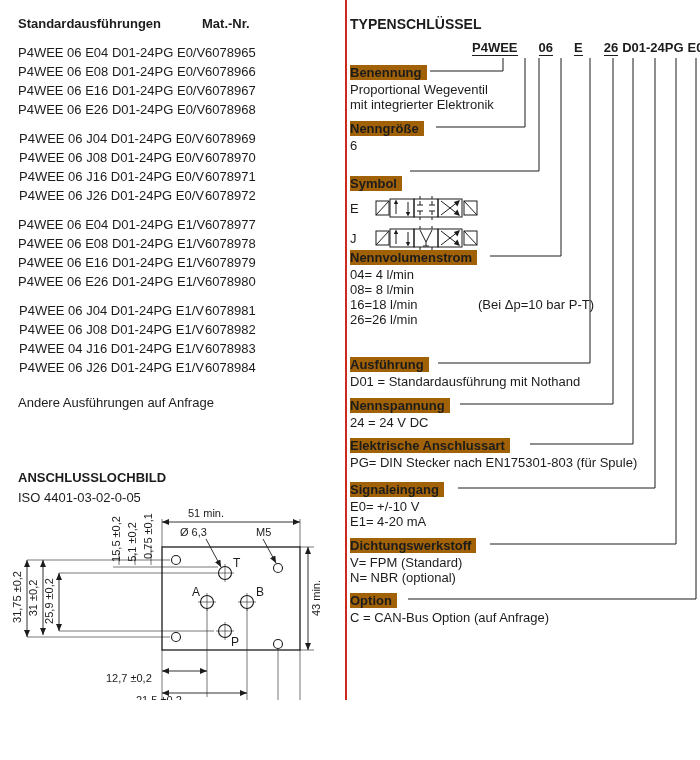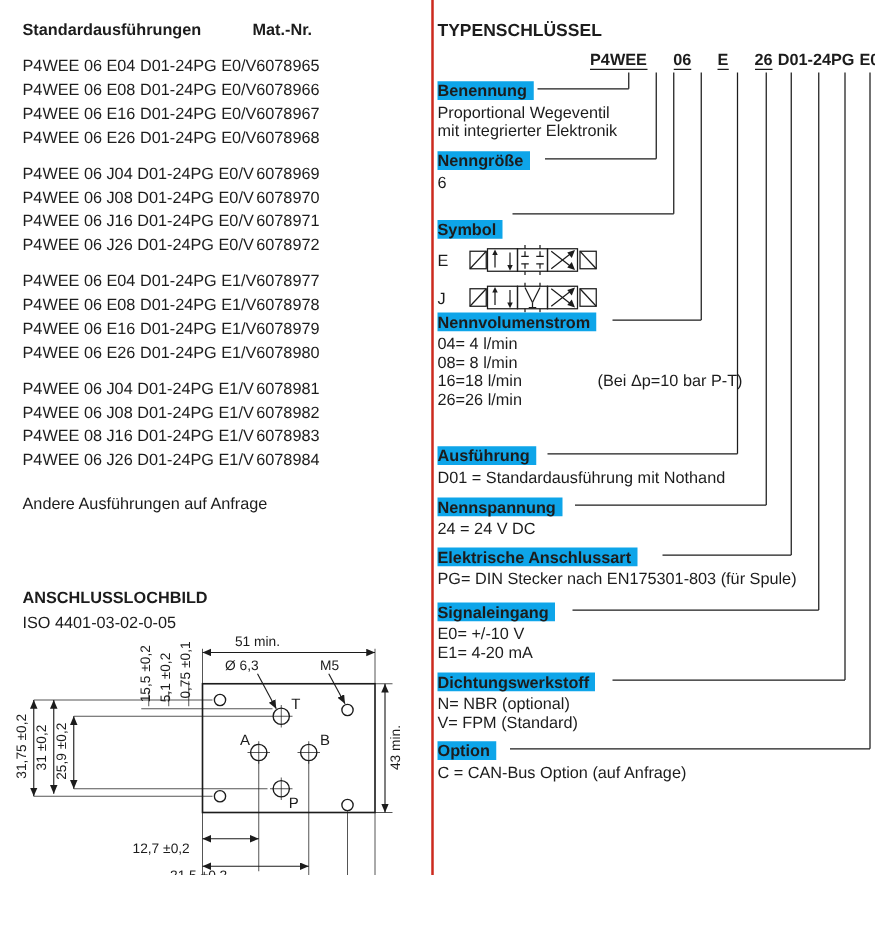--- a/index.html
+++ b/index.html
@@ -10,21 +10,21 @@
     overflow:hidden;
   }
   .b { font-weight:bold; }
 
   
   .left-col { position:absolute; left:18px; top:16px; width:330px; }
   .std-head-row { position:relative; height:19px; }
   .mat-head { position:absolute; left:184px; top:0; }
   .plist { margin-top:8px; }
   .pgroup { margin-bottom:10px; }
-  .prow { display:flex; height:19px; line-height:19px; white-space:nowrap; }
+  .prow { display:flex; height:19px; line-height:19px; white-space:nowrap;text-align:center; }
   .pcode { width:187px; }
   .note-line { margin-top:16px; height:19px; line-height:19px; }
 
   .ansch-head { position:absolute; left:18px; top:470px; font-weight:bold; }
   .iso-line   { position:absolute; left:18px; top:490px; }
 
   .drawing { position:absolute; left:0px; top:505px; }
   .drawing text { font-family:"Liberation Sans", sans-serif; font-size:11px; fill:#1c1c1c; }
   .drawing .plabel { font-size:12px; }
 
@@ -33,21 +33,21 @@
 
   
   .right-col { position:absolute; left:350px; top:0; width:350px; height:760px; }
   .right-col .connectors { position:absolute; left:0; top:0; z-index:0; }
   .ts-heading { position:absolute; left:0; top:16px; font-weight:bold; font-size:14px; z-index:1; }
   .ts-code { position:absolute; left:105px; top:40px; white-space:nowrap; font-weight:bold; z-index:1; }
   .ts-code .seg { display:inline-block; margin-right:4px; }
   .ts-code .seg.u { border-bottom:1.5px solid #1c1c1c;margin-left:17px; }
 
   .sec { position:absolute; left:0; width:348px; z-index:1; }
-  .sec-label { display:inline-block; font-weight:bold; background:#0ea5e9; padding-right:5px; height:15px; line-height:15px; }
+  .sec-label { display:inline-block; font-weight:bold; background:#a16207; padding-right:5px; height:15px; line-height:15px; }
   .sec-body { margin-top:2px; }
   .sec-line { line-height:15px; white-space:nowrap; }
   .nvs-main { display:inline-block; width:128px; }
   .sym-row { display:flex; align-items:center; height:30px; }
   .sym-key { width:25px; }
   .valve-svg { display:block; }
   .valve-svg line, .valve-svg rect { stroke:#1c1c1c; stroke-width:1; fill:none; }
   .valve-svg polygon { fill:#1c1c1c; }
 </style>
 </head>
@@ -118,21 +118,21 @@
       <div class="pgroup">
         <div class="prow">
             <span class="pcode">P4WEE 06 J04 D01-24PG E1/V</span>
             <span class="pmat">6078981</span>
           </div>
         <div class="prow">
             <span class="pcode">P4WEE 06 J08 D01-24PG E1/V</span>
             <span class="pmat">6078982</span>
           </div>
         <div class="prow">
-            <span class="pcode">P4WEE 08 J16 D01-24PG E1/V</span>
+            <span class="pcode">P4WEE 04 J16 D01-24PG E1/V</span>
             <span class="pmat">6078983</span>
           </div>
         <div class="prow">
             <span class="pcode">P4WEE 06 J26 D01-24PG E1/V</span>
             <span class="pmat">6078984</span>
           </div>
       </div>
     </div>
     <div class="note-line">Andere Ausführungen auf Anfrage</div>
   </div>
@@ -386,22 +386,22 @@
       <div class="sec-label">Signaleingang</div>
       <div class="sec-body">
         <div class="sec-line">E0= +/-10 V</div>
         <div class="sec-line">E1= 4-20 mA</div>
       </div>
     </div>
 
     <div class="sec" style="top:538px">
       <div class="sec-label">Dichtungswerkstoff</div>
       <div class="sec-body">
+        <div class="sec-line">V= FPM (Standard)</div>
         <div class="sec-line">N= NBR (optional)</div>
-        <div class="sec-line">V= FPM (Standard)</div>
       </div>
     </div>
 
     <div class="sec" style="top:593px">
       <div class="sec-label">Option</div>
       <div class="sec-body">
         <div class="sec-line">C = CAN-Bus Option (auf Anfrage)</div>
       </div>
     </div>
 

